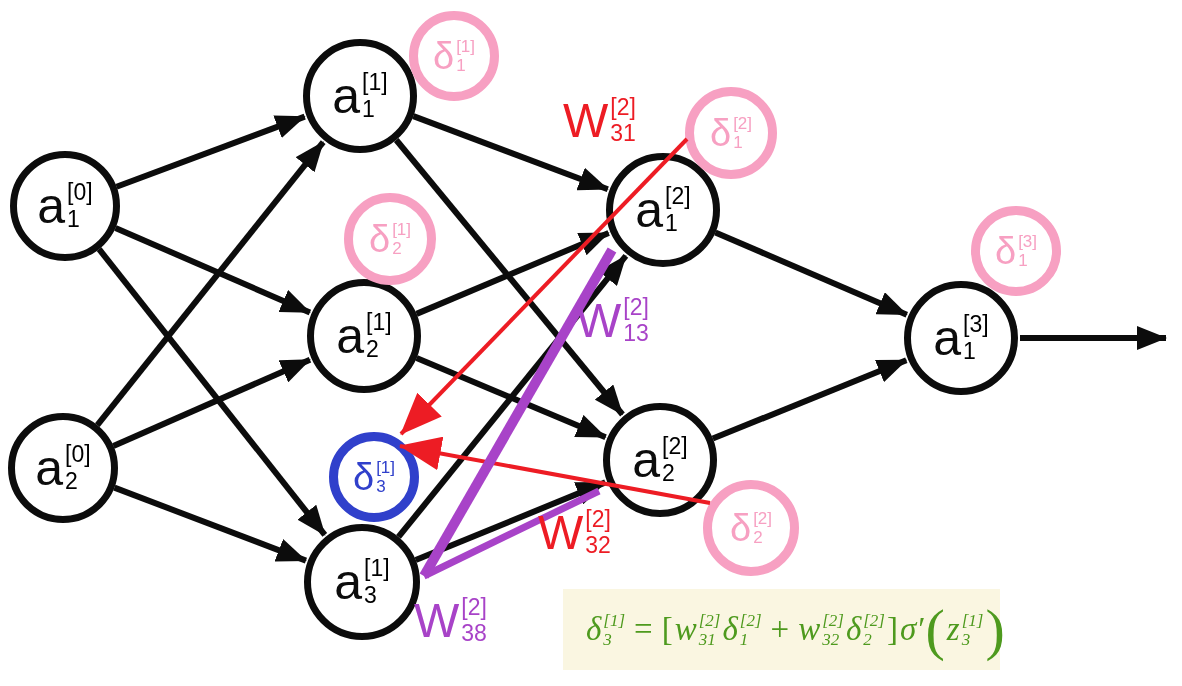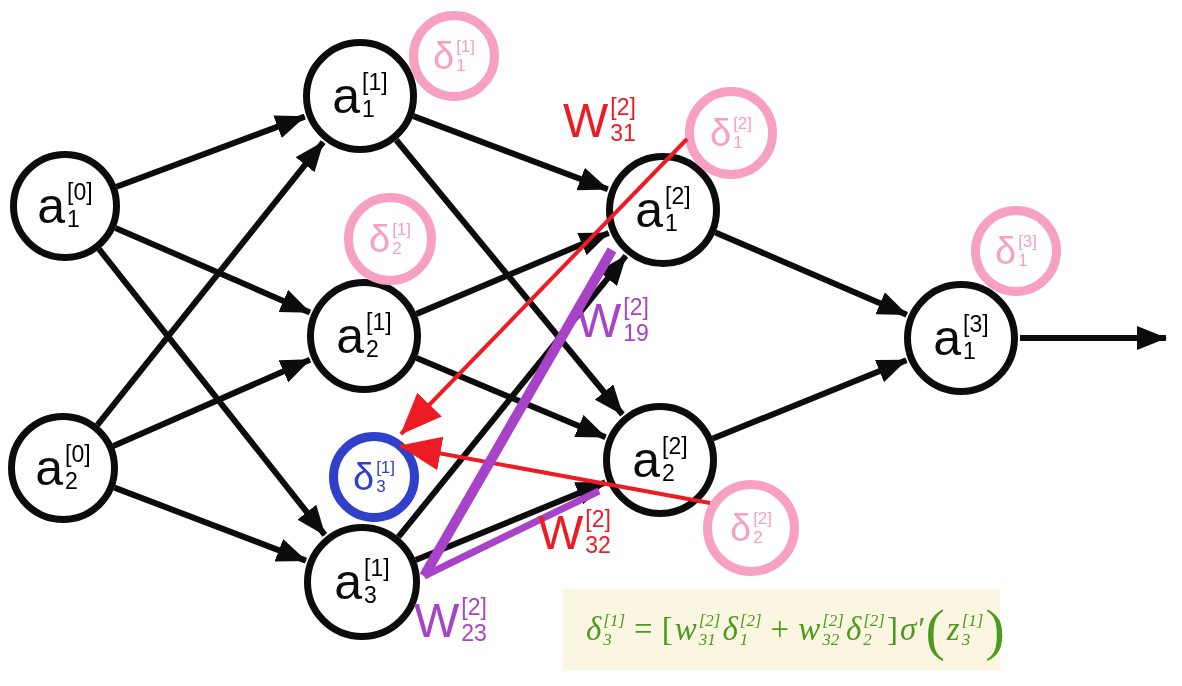--- a/index.html
+++ b/index.html
@@ -215,39 +215,39 @@
             <span class="sup">[2]</span>
             <span class="sub">31</span>
           </span>
         </span>
       </div>
       <div class="wlabel" style="left: 576px; top: 296px; color: rgb(168, 67, 200);">
         <span class="lbl">
           <span class="base">W</span>
           <span class="ss">
             <span class="sup">[2]</span>
-            <span class="sub">19</span>
+            <span class="sub">13</span>
           </span>
         </span>
       </div>
       <div class="wlabel" style="left: 538px; top: 508px; color: rgb(237, 28, 36);">
         <span class="lbl">
           <span class="base">W</span>
           <span class="ss">
             <span class="sup">[2]</span>
             <span class="sub">32</span>
           </span>
         </span>
       </div>
       <div class="wlabel" style="left: 414px; top: 596px; color: rgb(168, 67, 200);">
         <span class="lbl">
           <span class="base">W</span>
           <span class="ss">
             <span class="sup">[2]</span>
-            <span class="sub">23</span>
+            <span class="sub">38</span>
           </span>
         </span>
       </div>
     </div>
   <div id="formula" style="left: 563px; top: 589px; width: 437px; height: 81px; background: rgb(250, 246, 225); color: rgb(78, 154, 30);">
       <span class="ftok">
         <span class="fbase">δ</span>
         <span class="fss">
           <span class="fsup">[1]</span>
           <span class="fsub">3</span>

